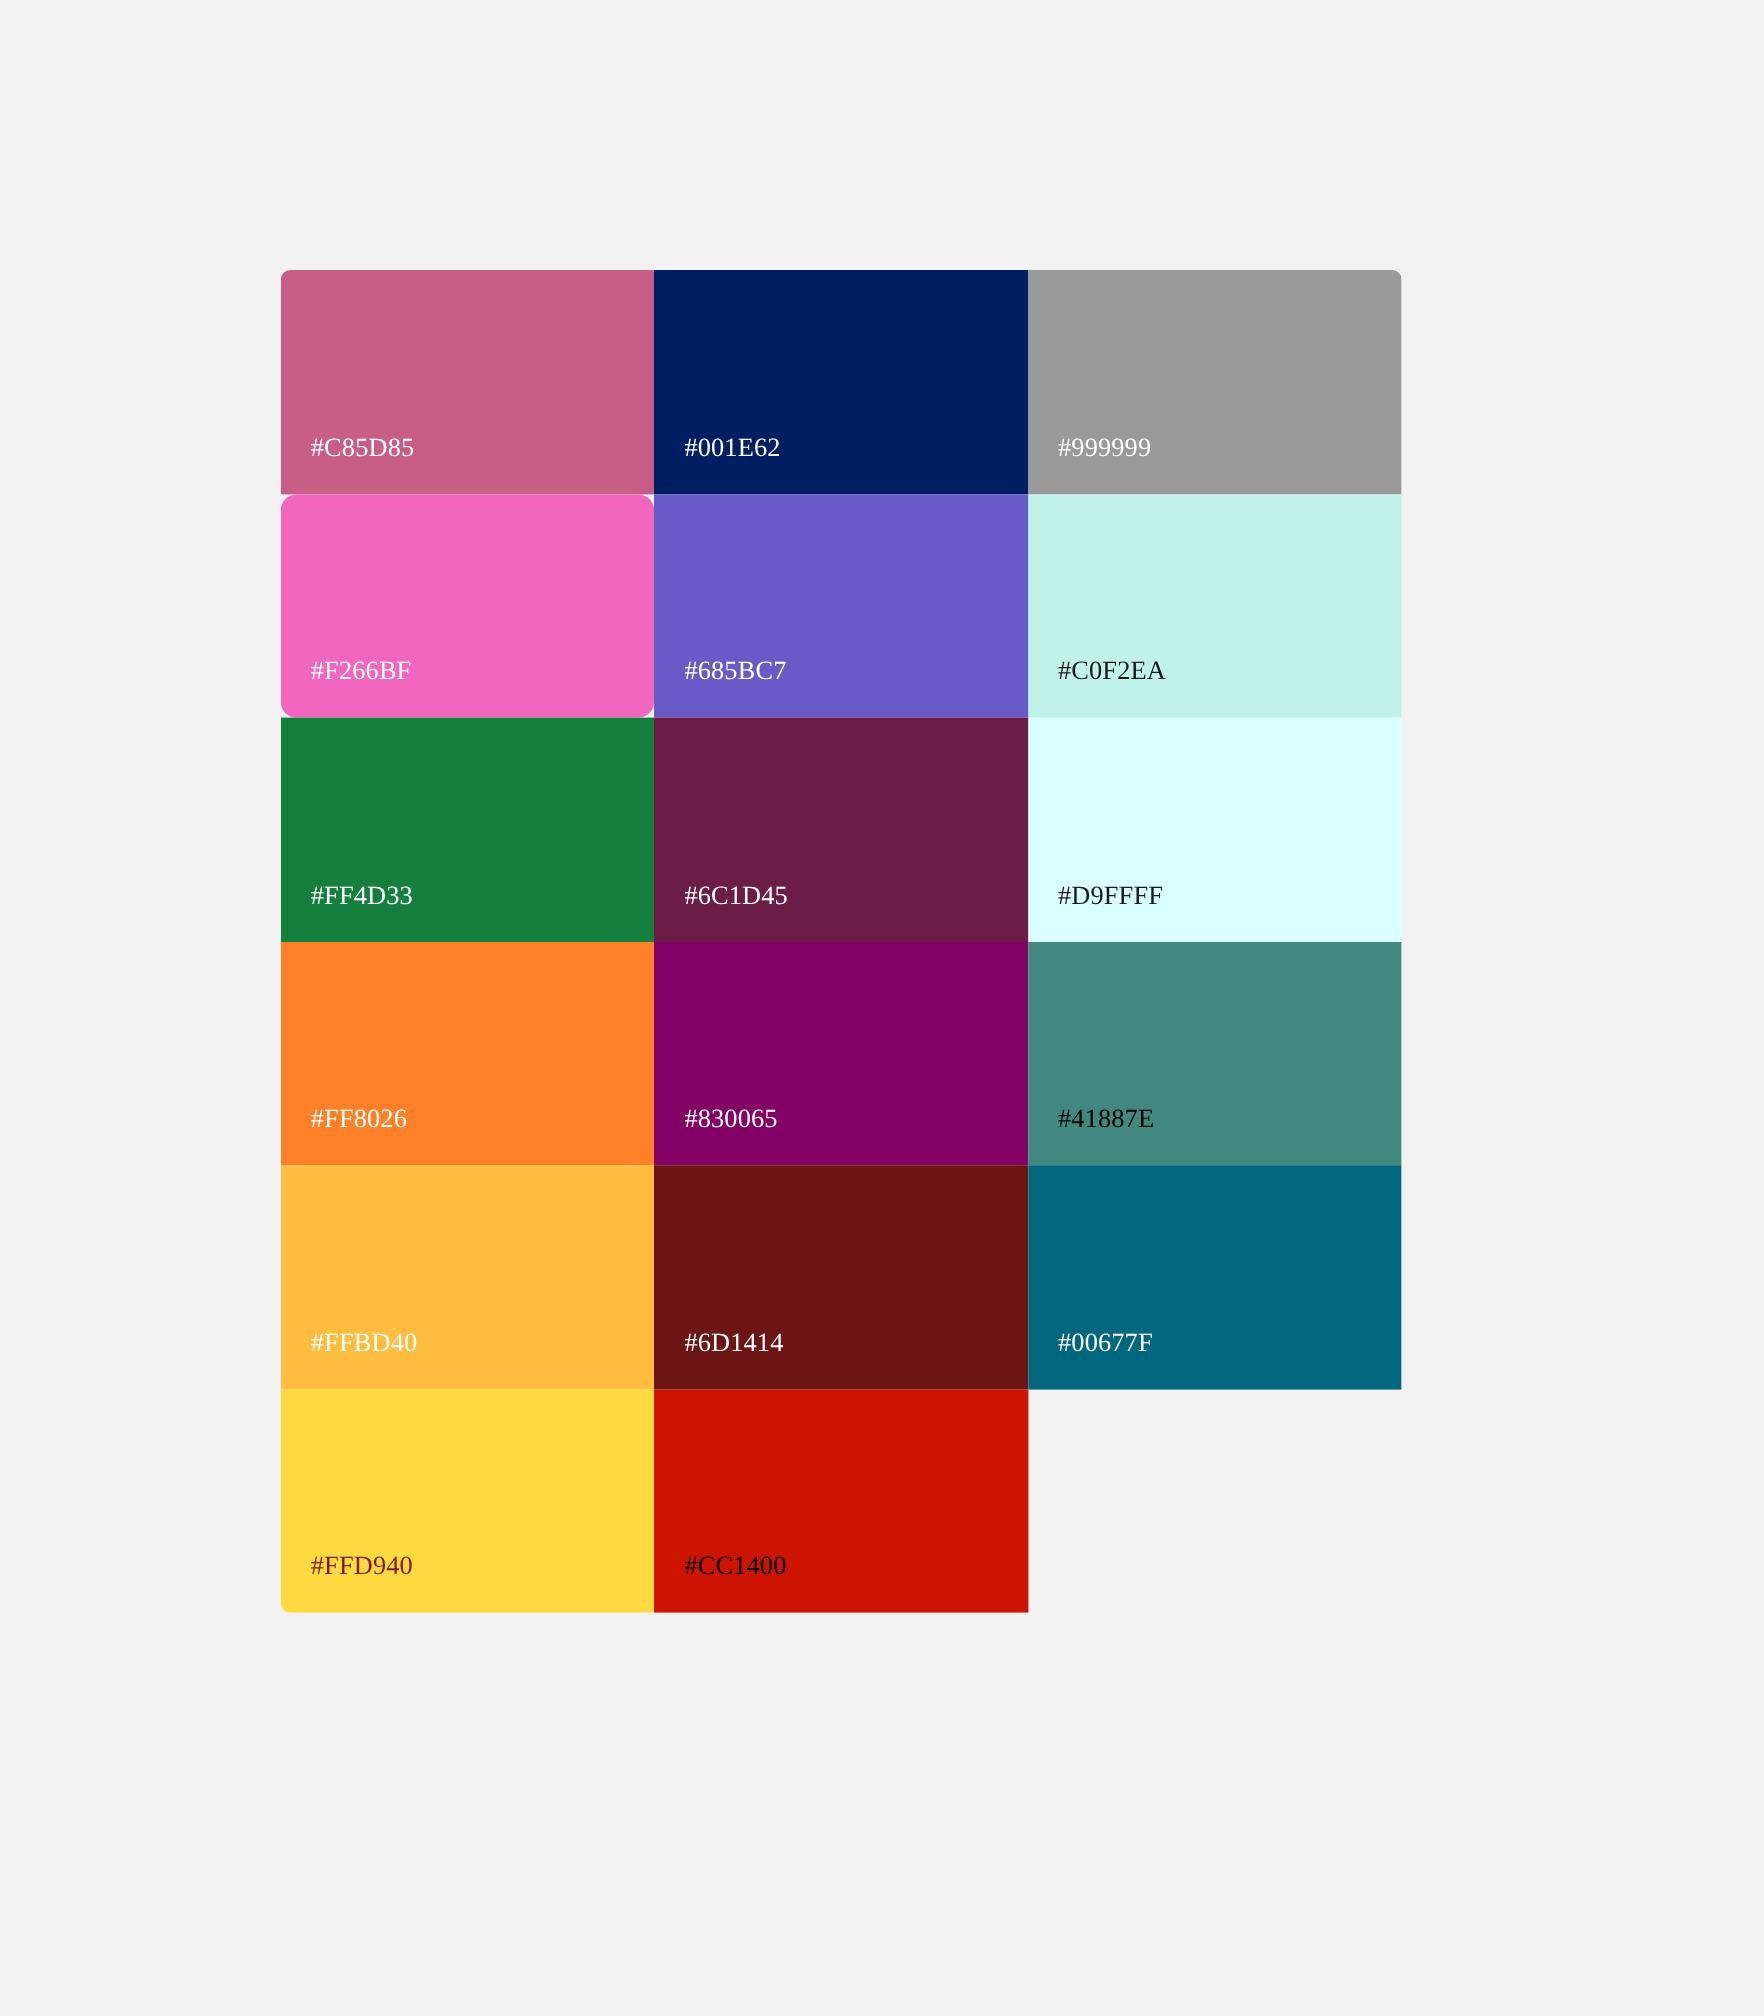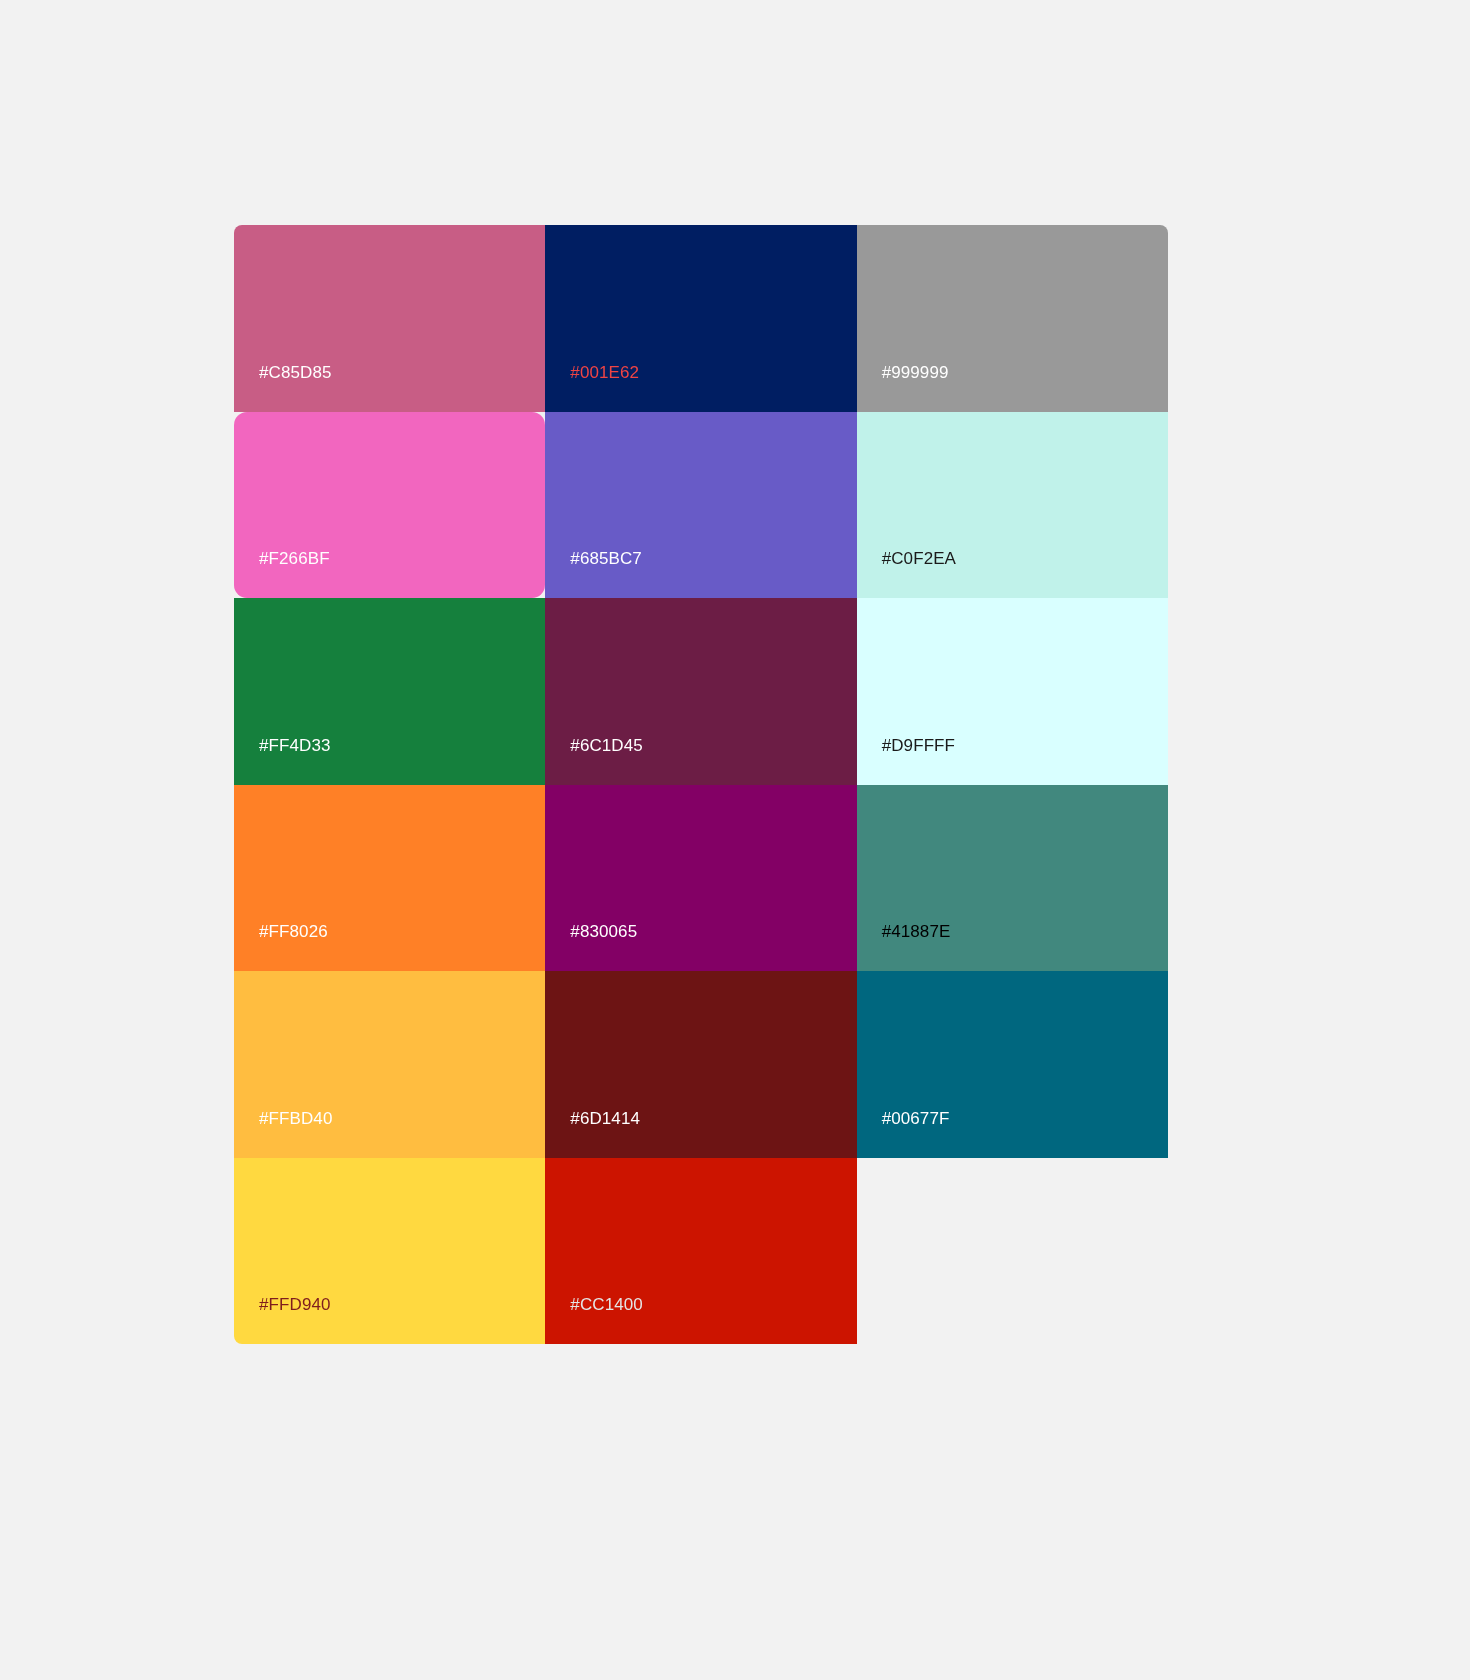--- a/index.html
+++ b/index.html
@@ -33,37 +33,37 @@
     overflow: hidden;
   }
   .swatch {
     position: relative;
     display: block;
   }
   .swatch-label {
     position: absolute;
     left: 25px;
     bottom: 27px;
-    font-size: 17px;
+    font-size: 22px;
     line-height: 24px;
     letter-spacing: 0.1px;
     white-space: nowrap;
-    font-family: Liberation Sans, sans-serif;
+    font-family: Liberation Serif, serif;
   }
 </style>
 </head>
 <body style="background: rgb(242, 242, 242);">
 
 <div id="palette-wrap">
   <div id="palette-grid">
       <div class="swatch" style="background: rgb(200, 93, 133);">
         <span class="swatch-label" style="color: rgb(255, 255, 255);">#C85D85</span>
       </div>
       <div class="swatch" style="background: rgb(0, 30, 98);">
-        <span class="swatch-label" style="color: #ef4444;">#001E62</span>
+        <span class="swatch-label" style="color: #ffffff;">#001E62</span>
       </div>
       <div class="swatch" style="background: rgb(153, 153, 153); padding-left: 20px;">
         <span class="swatch-label" style="color: rgb(255, 255, 255);">#999999</span>
       </div>
       <div class="swatch" style="background: rgb(242, 102, 191); border-radius: 13px;">
         <span class="swatch-label" style="color: rgb(255, 255, 255);">#F266BF</span>
       </div>
       <div class="swatch" style="background: rgb(104, 91, 199);">
         <span class="swatch-label" style="color: rgb(255, 255, 255);">#685BC7</span>
       </div>
@@ -94,16 +94,16 @@
       <div class="swatch" style="background: rgb(109, 20, 20);">
         <span class="swatch-label" style="color: rgb(255, 255, 255);">#6D1414</span>
       </div>
       <div class="swatch" style="background: rgb(0, 103, 127);">
         <span class="swatch-label" style="color: rgb(255, 255, 255);">#00677F</span>
       </div>
       <div class="swatch" style="background: rgb(255, 217, 64);">
         <span class="swatch-label" style="color: #7f1d1d;">#FFD940</span>
       </div>
       <div class="swatch" style="background: rgb(204, 20, 0);">
-        <span class="swatch-label" style="color: #e5e5e5;">#CC1400</span>
+        <span class="swatch-label" style="color: #000000;">#CC1400</span>
       </div>
     </div>
 </div>
 
 </body></html>

